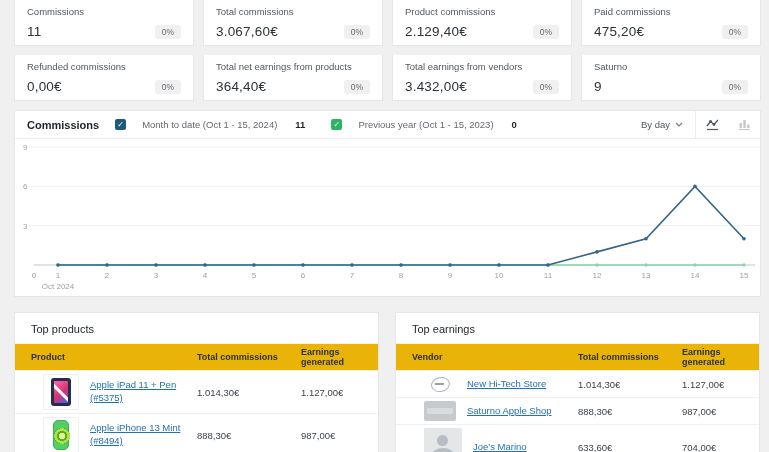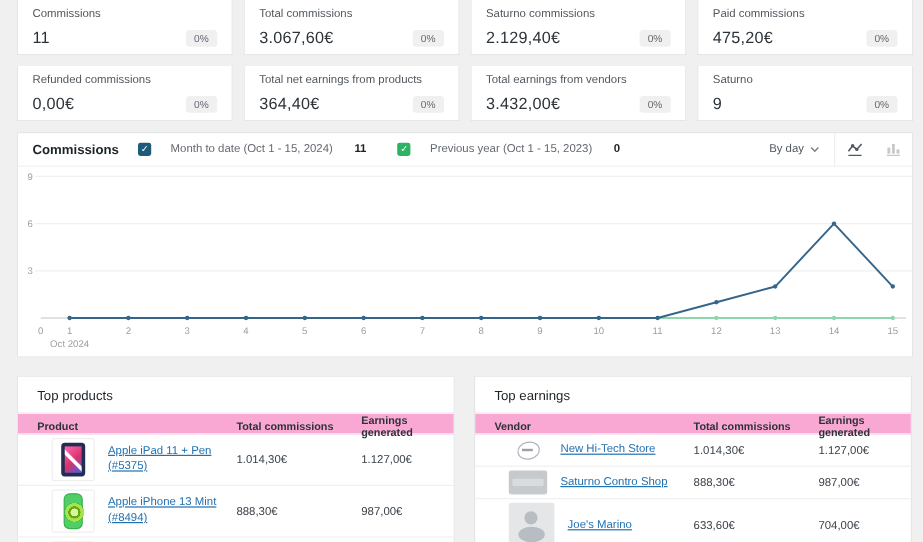--- a/index.html
+++ b/index.html
@@ -66,22 +66,22 @@
 
   
   .tables-row { display:grid; grid-template-columns:365px 365px; gap:16px; margin-top:15px; }
   .table-panel { background:#fff; border:1px solid #e4e6e8; height:200px; }
   .panel-title { font-size:11px; font-weight:normal; color:#1d2327; padding:10px 16px 8px 16px; }
   .trow {
     display:grid; grid-template-columns:166px 104px 1fr;
     align-items:center; padding:0 10px 0 16px;
   }
   .thead {
-    background:#f9a8d4; border-top:1px solid #eef0f1; border-bottom:1px solid #eef0f1;
-    height:18px;
+    background:#eab308; border-top:1px solid #eef0f1; border-bottom:1px solid #eef0f1;
+    height:28px;
   }
   .th { font-size:9px; font-weight:bold; color:#2c3338; }
   .tbody-row { border-bottom:1px solid #f0f0f1; }
   .cell-val { font-size:9.5px; color:#3c434a; }
   .name-cell { display:flex; align-items:center; gap:11px; padding:3px 12px; }
   a.row-link {
     font-size:9.5px; color:#2271b1; text-decoration:underline; line-height:1.35;
     max-width:118px; display:inline-block;
   }
 
@@ -129,21 +129,21 @@
         </div>
       </div>
       <div class="stat-card">
         <div class="stat-label">Total commissions</div>
         <div class="stat-row">
           <span class="stat-value">3.067,60€</span>
           <span class="stat-badge">0%</span>
         </div>
       </div>
       <div class="stat-card">
-        <div class="stat-label">Saturno commissions</div>
+        <div class="stat-label">Product commissions</div>
         <div class="stat-row">
           <span class="stat-value">2.129,40€</span>
           <span class="stat-badge">0%</span>
         </div>
       </div>
       <div class="stat-card">
         <div class="stat-label">Paid commissions</div>
         <div class="stat-row">
           <span class="stat-value">475,20€</span>
           <span class="stat-badge">0%</span>
@@ -325,21 +325,21 @@
           <div class="name-cell">
             <div class="thumb logo-tech"></div>
             <a class="row-link" href="#">New Hi-Tech Store</a>
           </div>
           <span class="cell-val">1.014,30€</span>
           <span class="cell-val">1.127,00€</span>
         </div>
         <div class="trow tbody-row">
           <div class="name-cell">
             <div class="thumb logo-card"></div>
-            <a class="row-link" href="#">Saturno Contro Shop</a>
+            <a class="row-link" href="#">Saturno Apple Shop</a>
           </div>
           <span class="cell-val">888,30€</span>
           <span class="cell-val">987,00€</span>
         </div>
         <div class="trow tbody-row">
           <div class="name-cell">
             <div class="thumb logo-avatar"></div>
             <a class="row-link" href="#">Joe's Marino</a>
           </div>
           <span class="cell-val">633,60€</span>

